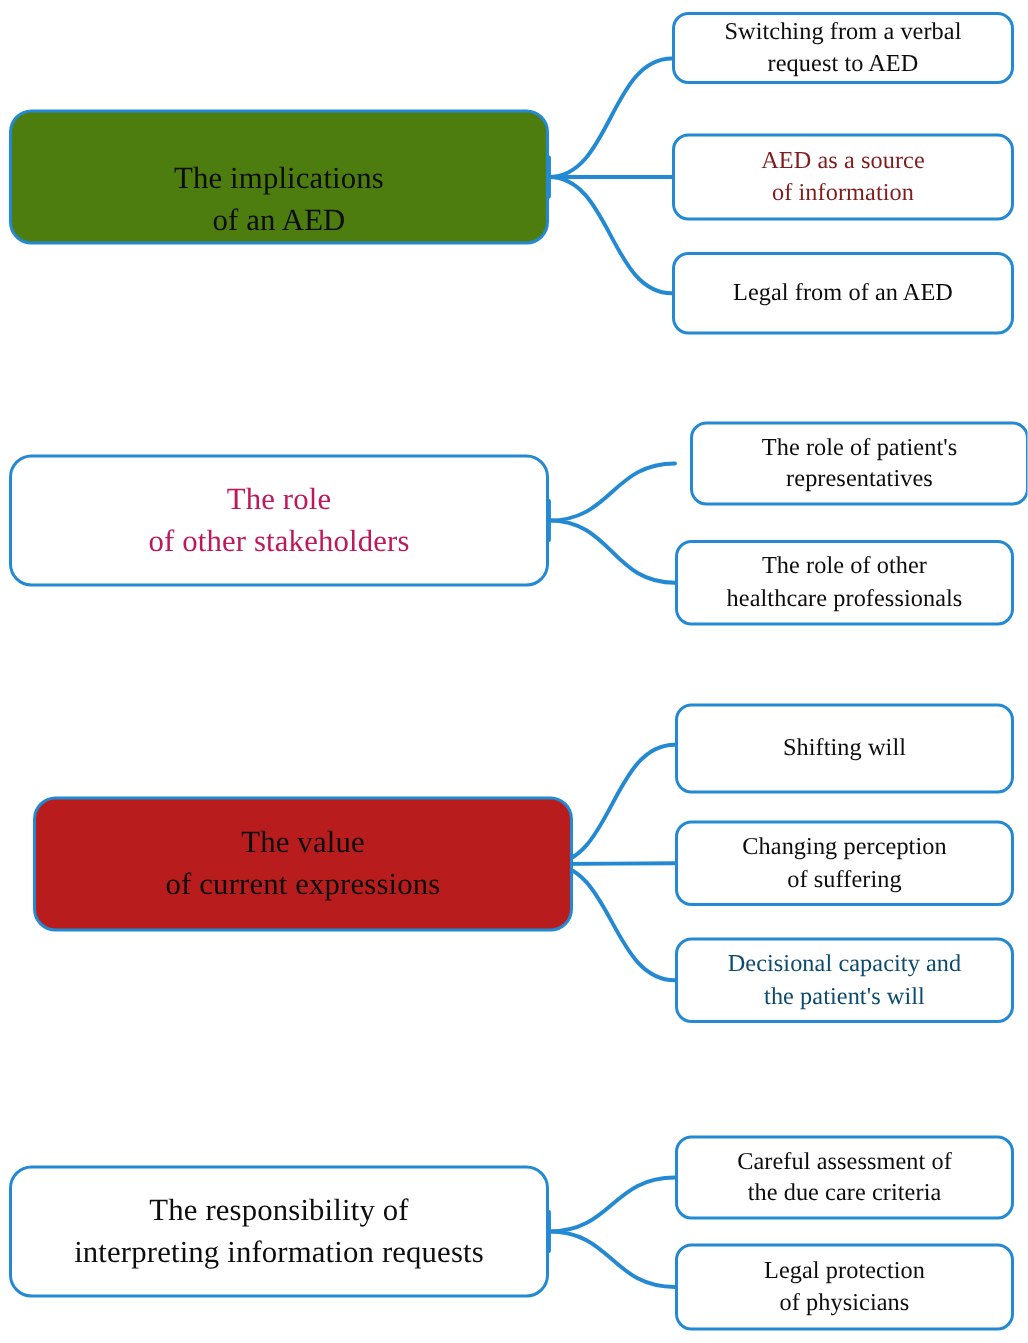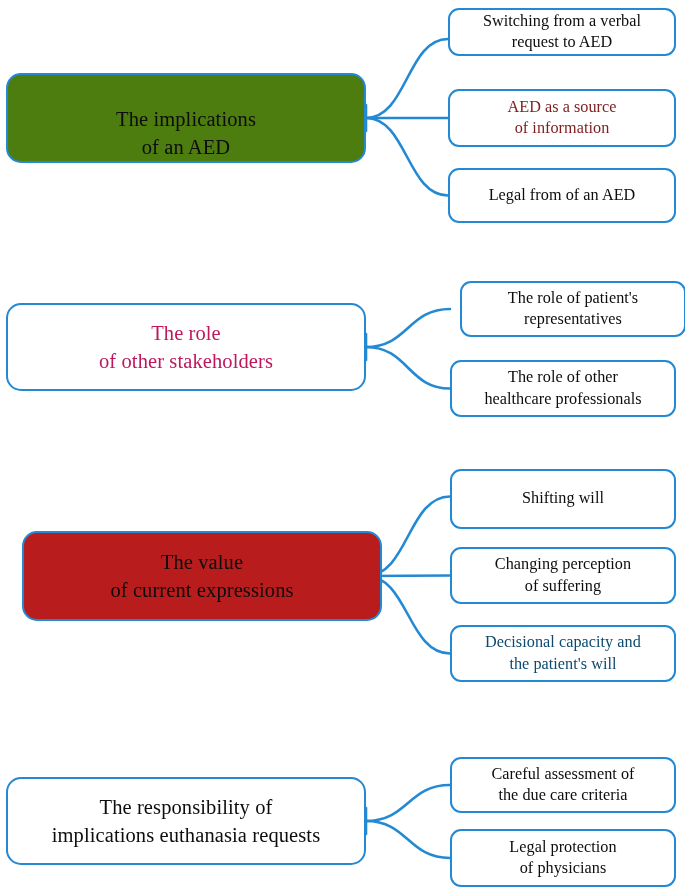--- a/index.html
+++ b/index.html
@@ -130,21 +130,21 @@
       <div class="node-box child-node" style="left: 450px; top: 547px; width: 226px; height: 57px; border-color: rgb(36, 137, 211); background: rgb(255, 255, 255); color: rgb(13, 13, 13); align-items: center;">
         <span class="node-label">Changing perception
 of suffering</span>
       </div>
       <div class="node-box child-node" style="left: 450px; top: 625px; width: 226px; height: 57px; border-color: rgb(36, 137, 211); background: rgb(255, 255, 255); color: #0c4a6e;">
         <span class="node-label">Decisional capacity and
 the patient's will</span>
       </div>
       <div class="node-box main-node" style="left: 6px; top: 777px; width: 360px; height: 88px; border-color: rgb(36, 137, 211); background: rgb(255, 255, 255); color: rgb(13, 13, 13);">
         <span class="node-label">The responsibility of
-implications euthanasia requests</span>
+interpreting information requests</span>
       </div>
       <div class="node-box child-node" style="left: 450px; top: 757px; width: 226px; height: 56px; border-color: rgb(36, 137, 211); background: rgb(255, 255, 255); color: rgb(13, 13, 13);">
         <span class="node-label">Careful assessment of
 the due care criteria</span>
       </div>
       <div class="node-box child-node" style="left: 450px; top: 829px; width: 226px; height: 58px; border-color: rgb(36, 137, 211); background: rgb(255, 255, 255); color: rgb(13, 13, 13);">
         <span class="node-label">Legal protection
 of physicians</span>
       </div>
     </div>

